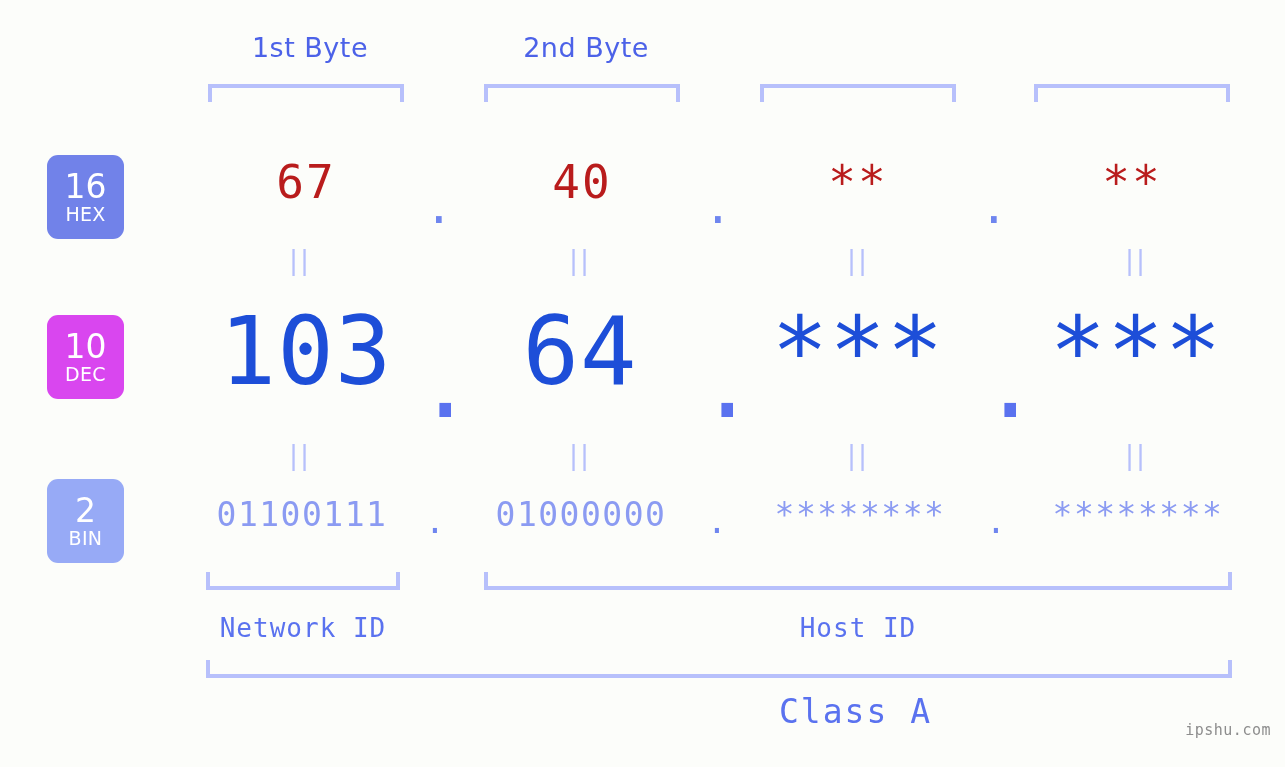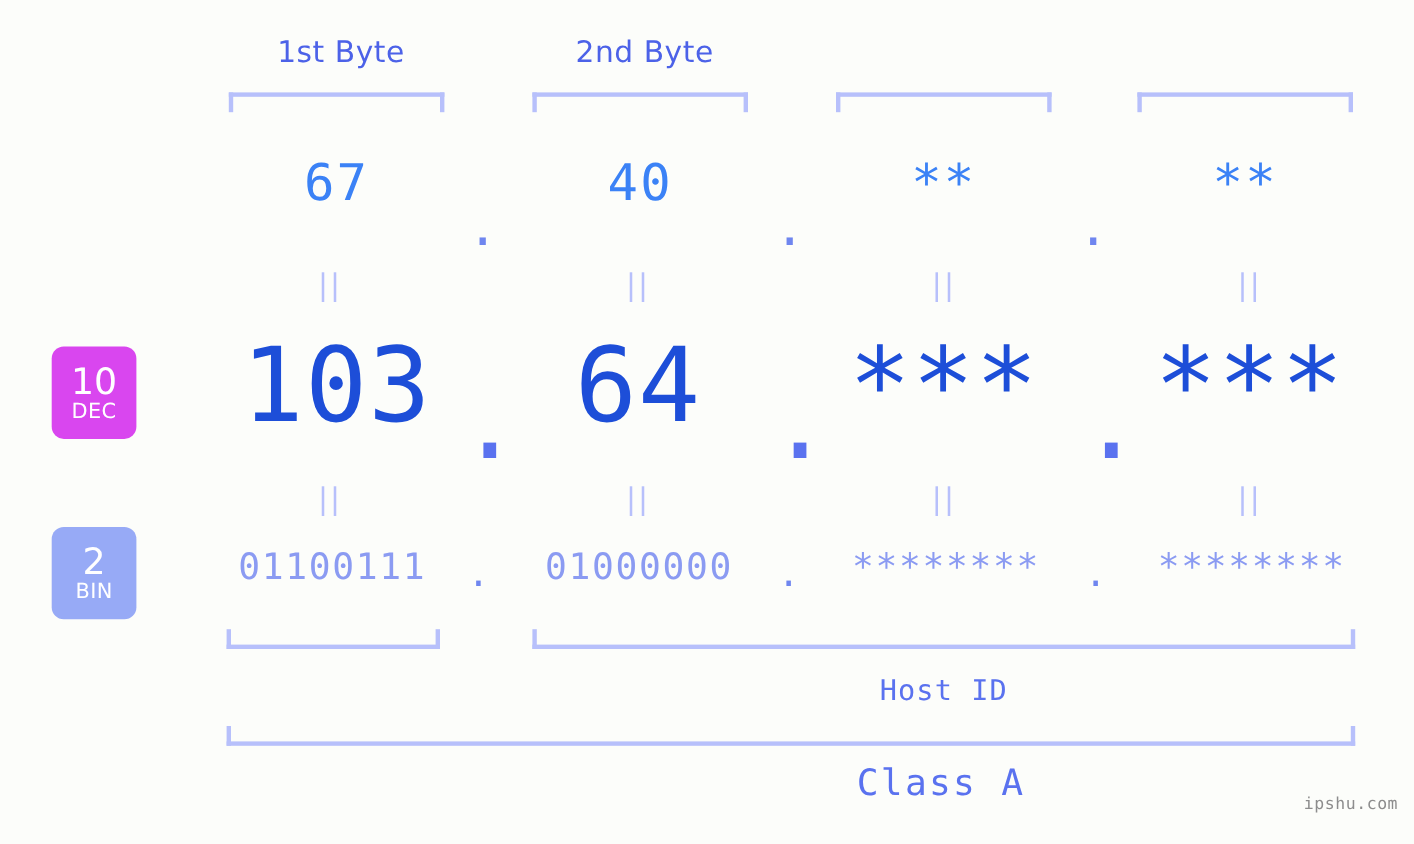--- a/index.html
+++ b/index.html
@@ -89,25 +89,25 @@
   
   .cell {
     position: absolute;
     text-align: center;
     white-space: nowrap;
     font-family: "DejaVu Sans Mono", monospace;
   }
 
   
   .row-hex .cell {
-    top: 138px;
+    top: 154px;
     width: 220px;
     font-size: 46px;
     line-height: 56px;
-    color: #3b82f6;
+    color: #b91c1c;
     letter-spacing: 2px;
   }
   .row-hex .dot {
     position: absolute;
     top: 192px;
     width: 22px;
     text-align: center;
     font-size: 46px;
     line-height: 30px;
     color: #6f86ef;
@@ -206,20 +206,24 @@
 <div class="stage">
 
   <div class="byte-label" style="left:200px;">1st Byte</div>
   <div class="byte-label" style="left:476px;">2nd Byte</div>
 
   <div class="top-bracket" style="left:208px;  width:196px;"></div>
   <div class="top-bracket" style="left:484px;  width:196px;"></div>
   <div class="top-bracket" style="left:760px;  width:196px;"></div>
   <div class="top-bracket" style="left:1034px; width:196px;"></div>
 
+  <div class="badge" id="badge-hex">
+    <span class="num">16</span>
+    <span class="nm">HEX</span>
+  </div>
   <div class="badge" id="badge-dec">
     <span class="num">10</span>
     <span class="nm">DEC</span>
   </div>
   <div class="badge" id="badge-bin">
     <span class="num">2</span>
     <span class="nm">BIN</span>
   </div>
 
   <div class="row-hex">
@@ -258,20 +262,21 @@
     <div class="cell" style="left:461px;">01000000</div>
     <div class="dot" style="left:707px;">.</div>
     <div class="cell" style="left:740px;">********</div>
     <div class="dot" style="left:986px;">.</div>
     <div class="cell" style="left:1018px;">********</div>
   </div>
 
   <div class="bottom-bracket" style="left:206px; width:194px; top:572px;"></div>
   <div class="bottom-bracket" style="left:484px; width:748px; top:572px;"></div>
 
+  <div class="section-label" style="left:203px; width:200px; top:613px;">Network ID</div>
   <div class="section-label" style="left:758px; width:200px; top:613px;">Host ID</div>
 
   <div class="bottom-bracket" style="left:206px; width:1026px; top:660px;"></div>
   <div class="class-label" style="left:532px; width:400px; top:692px;">Class A</div>
 
   <div class="watermark">ipshu.com</div>
 
 </div>
 
 </body></html>

